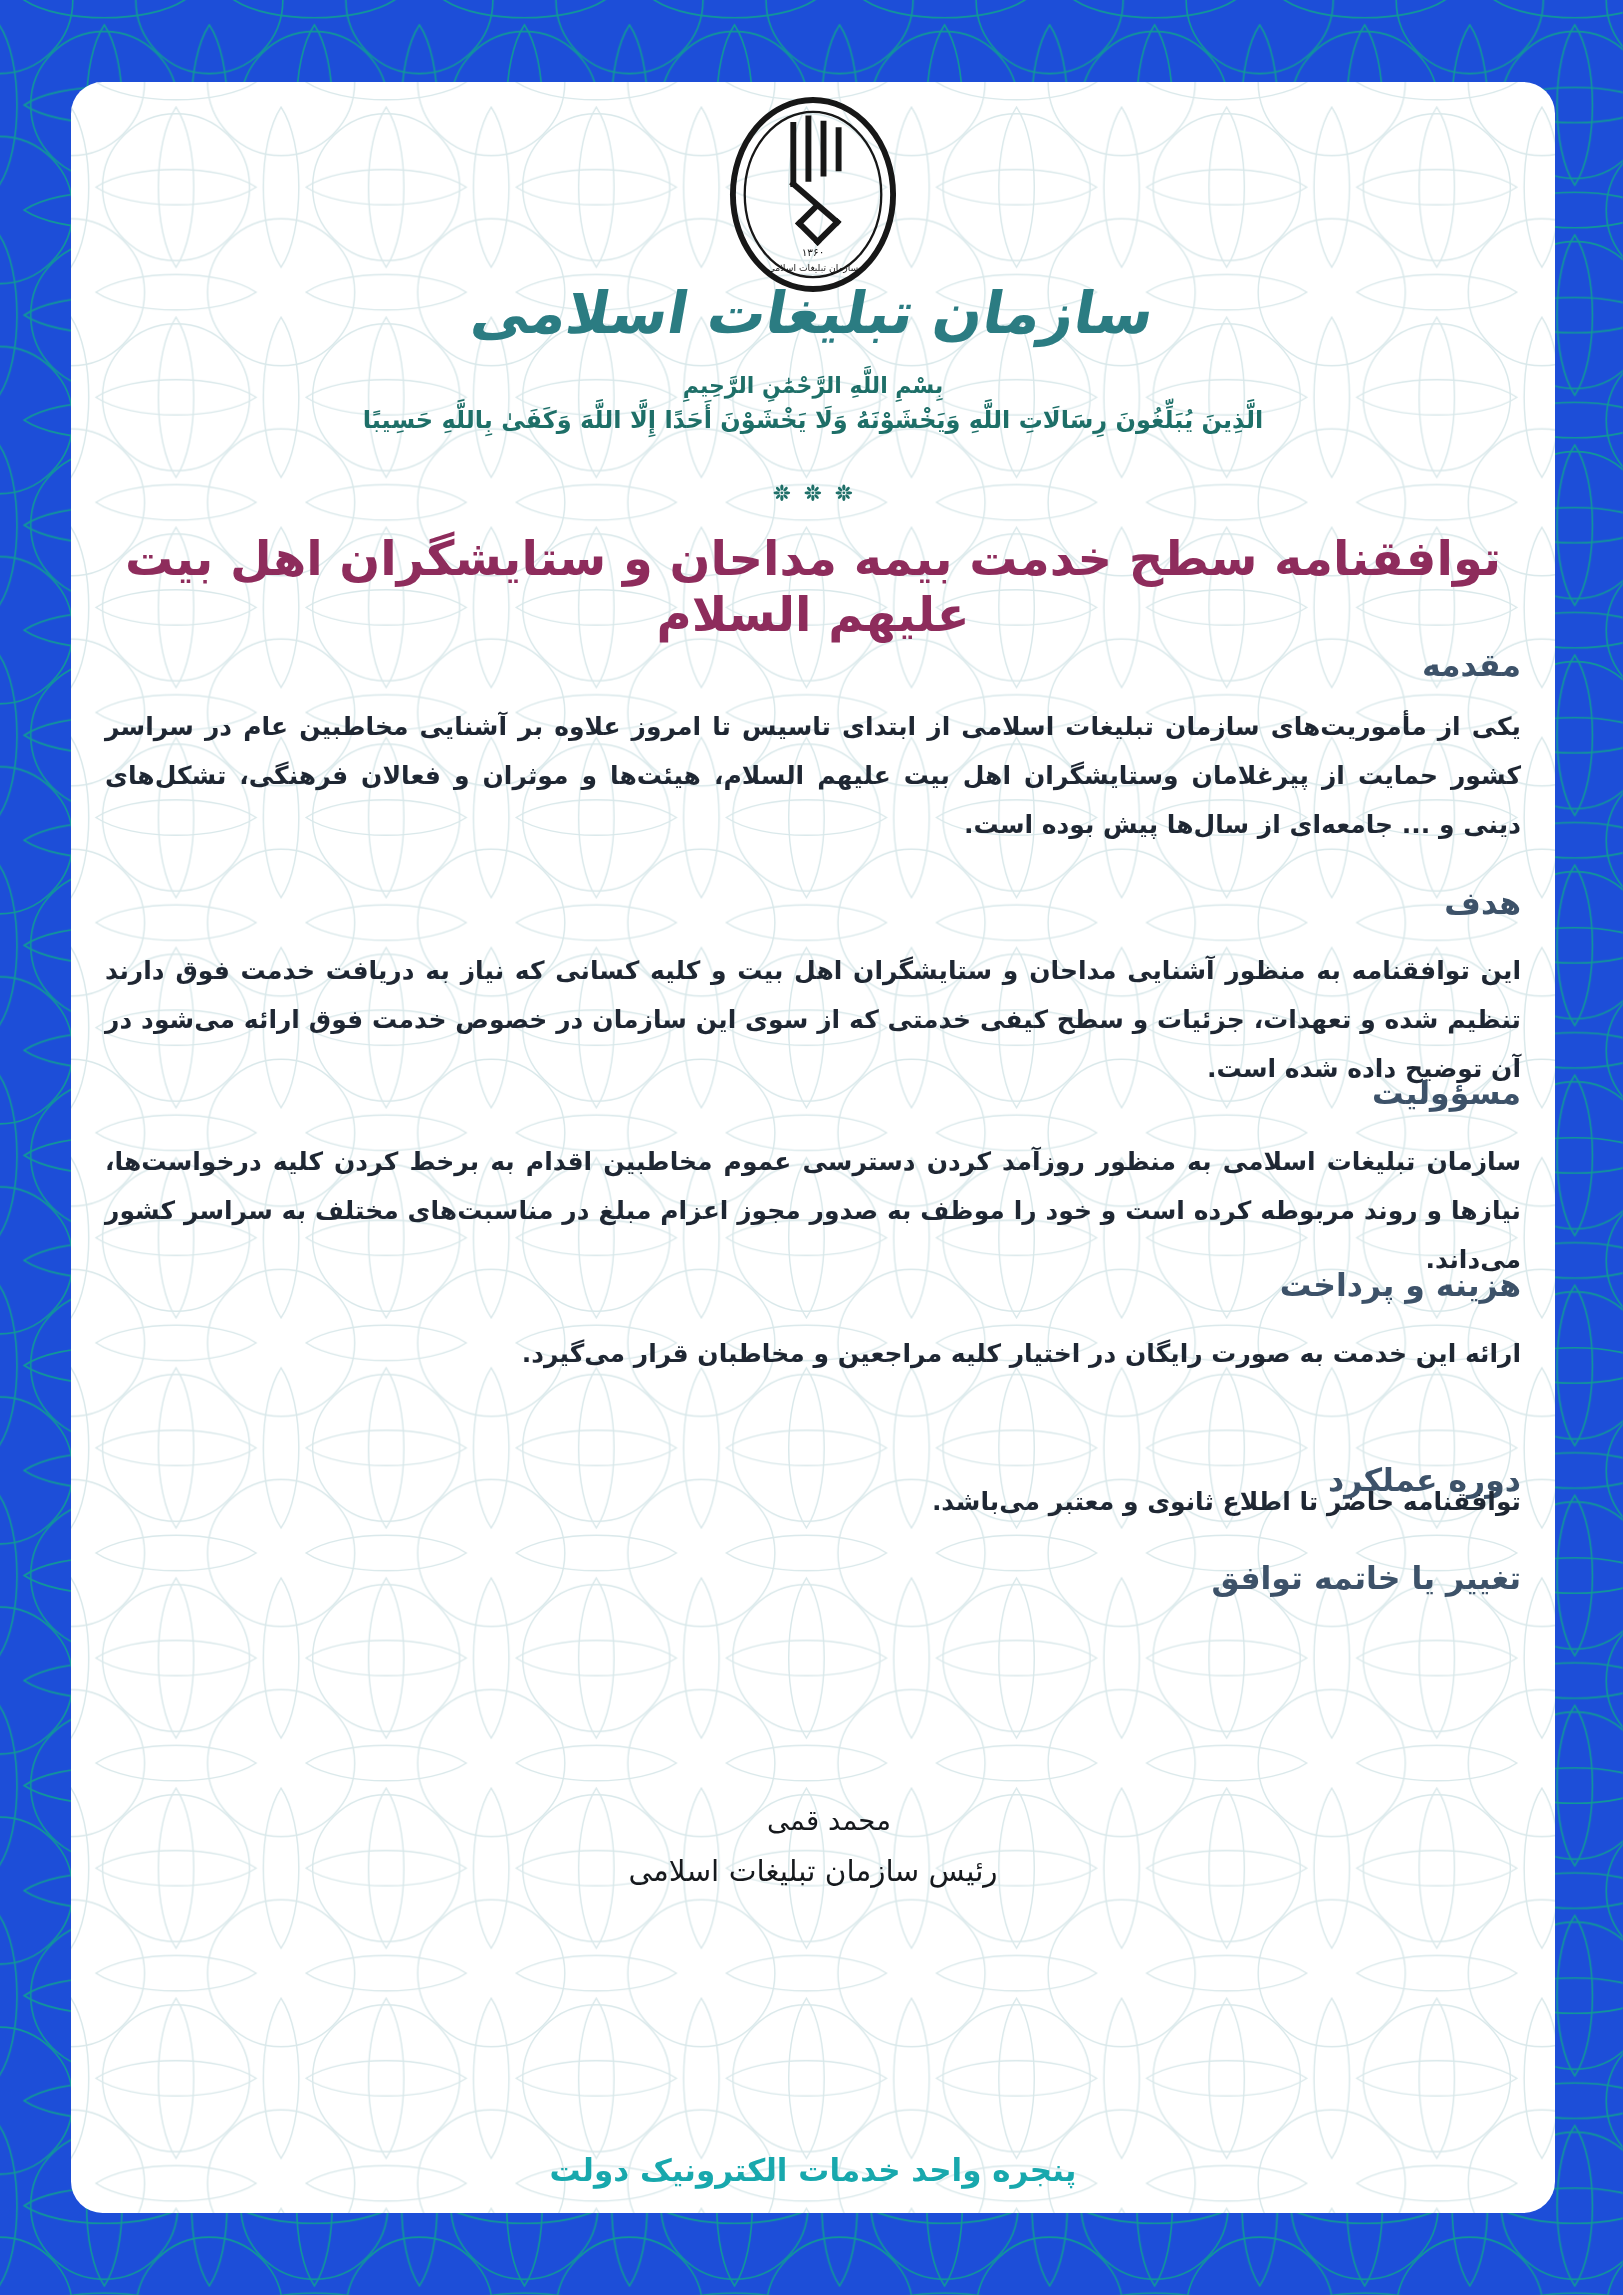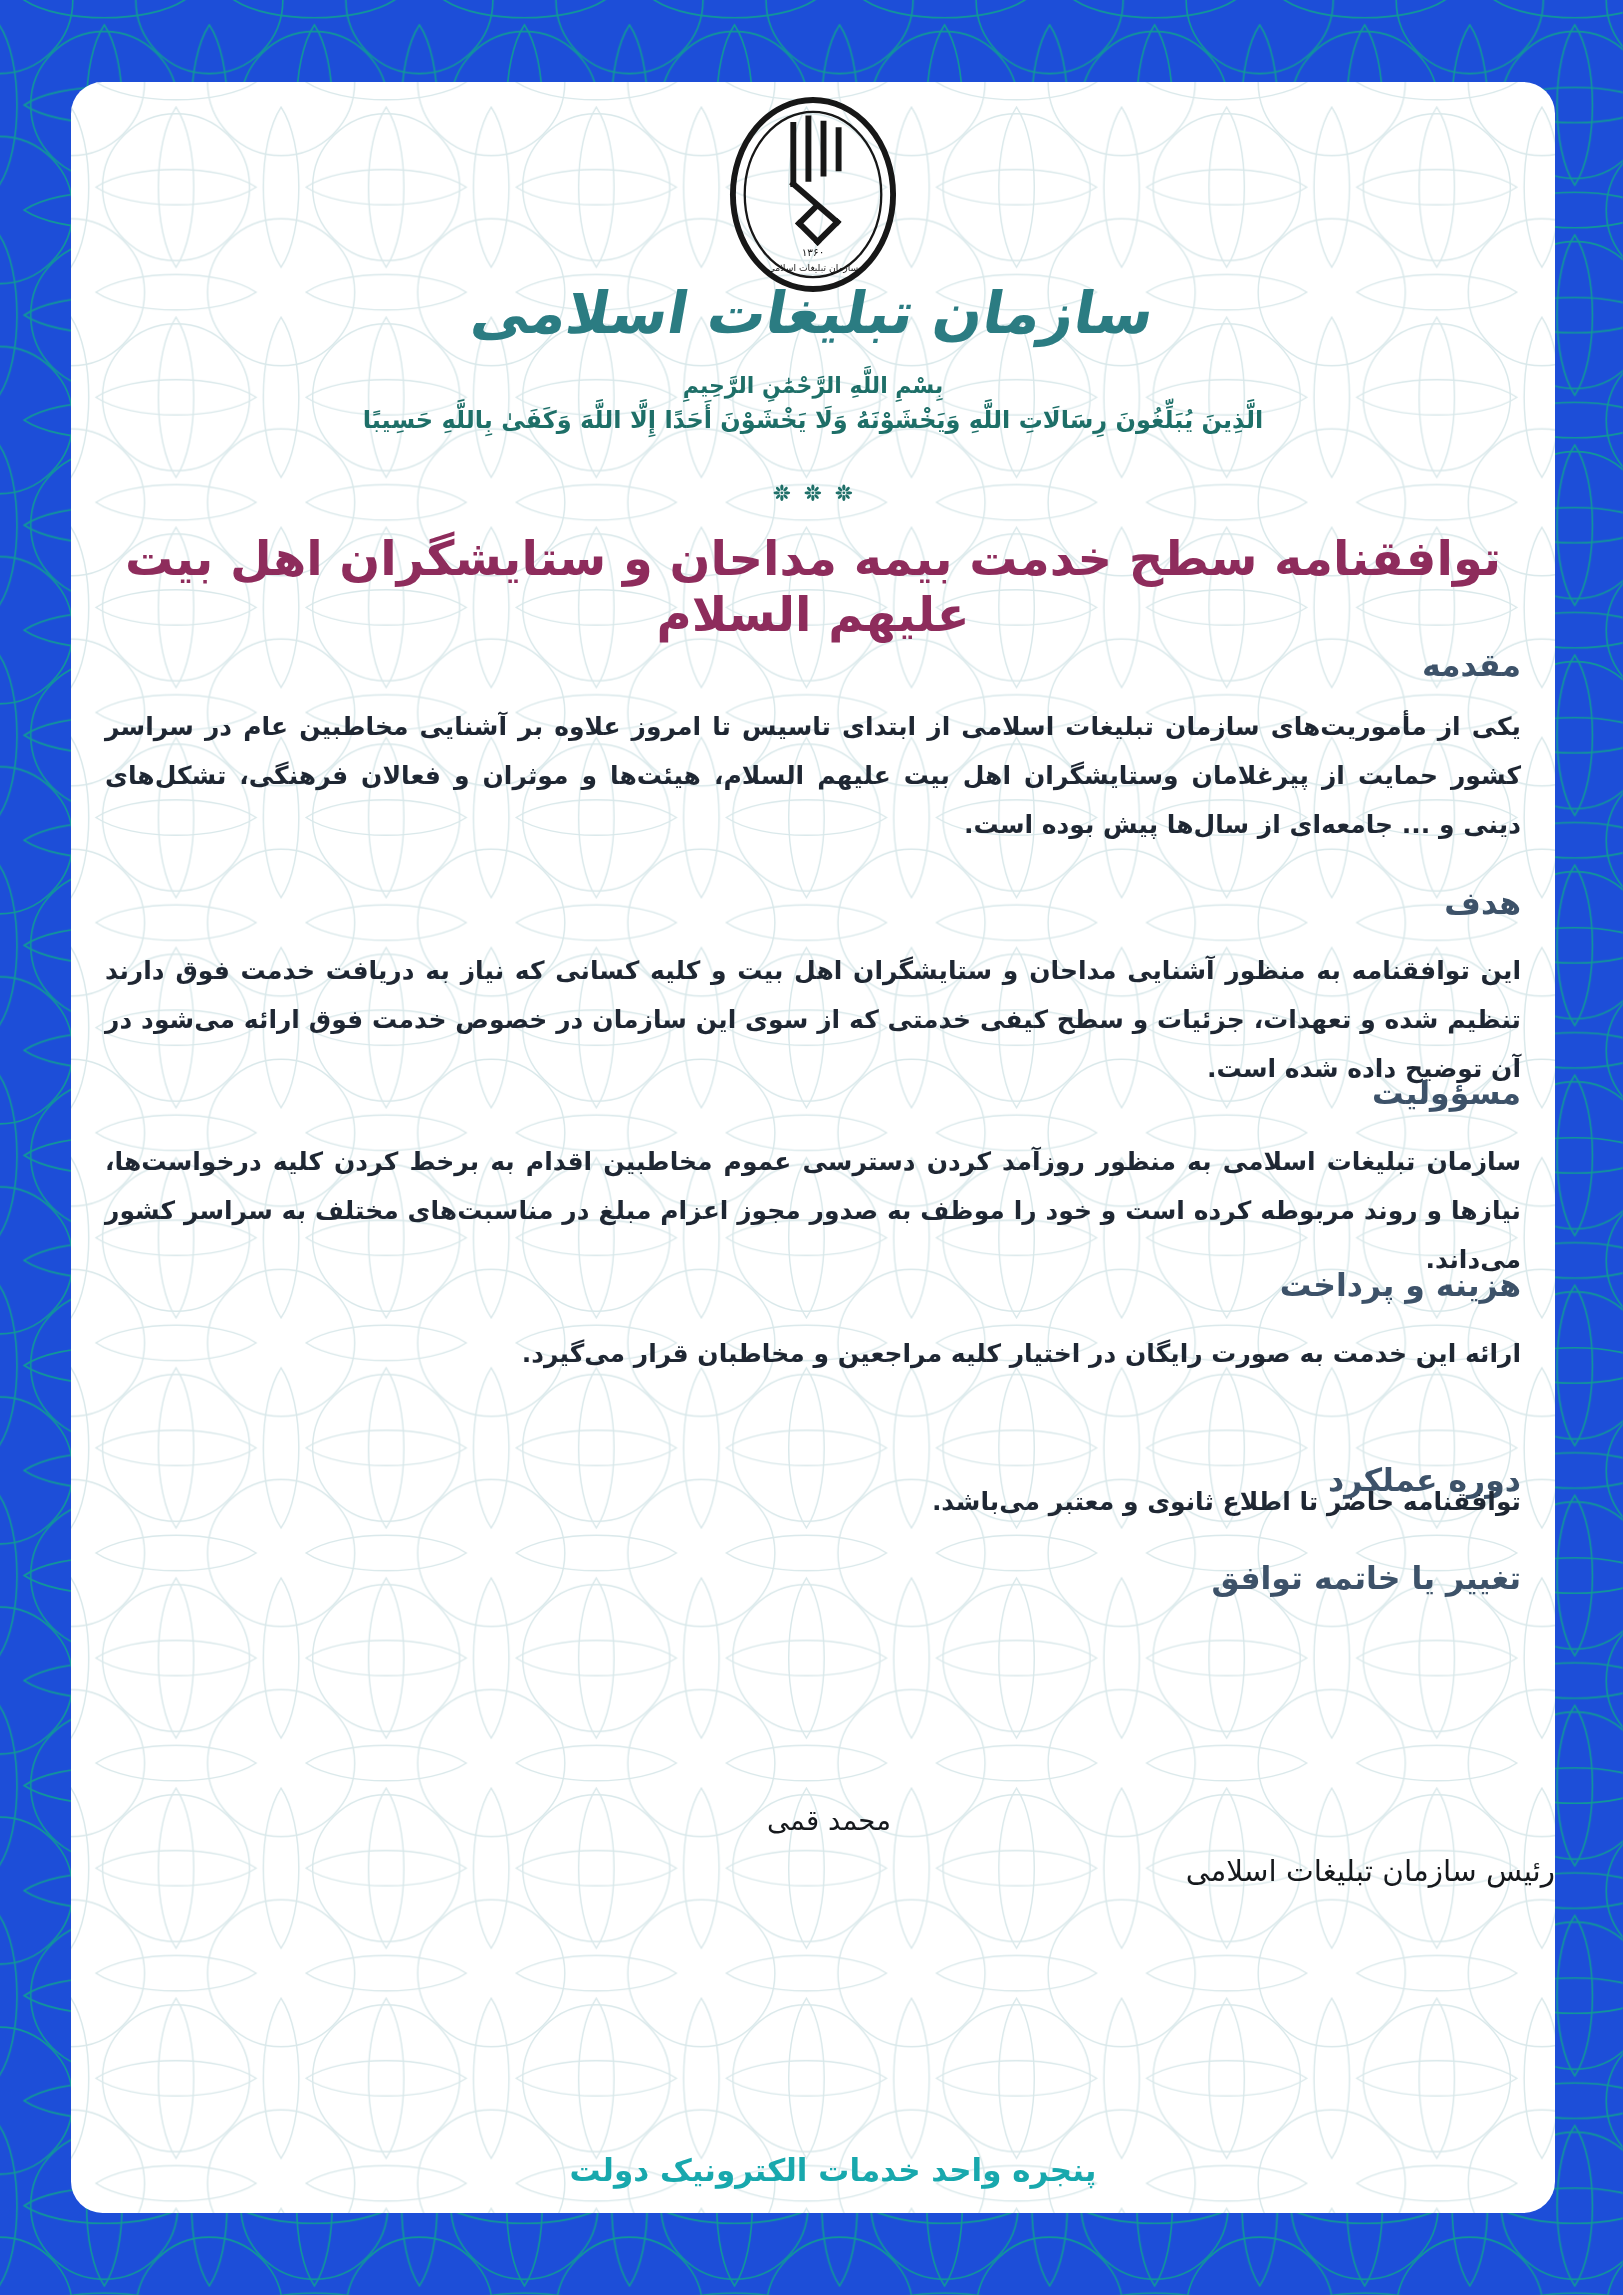--- a/index.html
+++ b/index.html
@@ -63,27 +63,27 @@
     direction:rtl;
   }
   .sig-name{
     position:absolute;top:1722px;left:0;width:100%;
     text-align:center;font-size:27.6px;color:#16191d;
     font-family:"DejaVu Serif","Liberation Serif","DejaVu Sans",serif;
     padding-left:16px;
   }
   .sig-role{
     position:absolute;top:1772px;left:0;width:100%;
-    font-size:29.5px;color:#16191d;
+    text-align:center;font-size:29.5px;color:#16191d;
     font-family:"DejaVu Serif","Liberation Serif","DejaVu Sans",serif;
   }
   .footer-line{
     position:absolute;top:2070px;left:0;width:100%;
     text-align:center;
-    font-size:31px;font-weight:800;color:#18a8ad;padding-left:20px;
+    font-size:31px;font-weight:800;color:#18a8ad;
   }
   .h1{top:565px;} .b1{top:620px;}
   .h2{top:803px;} .b2{top:864px;}
   .h3{top:993px;} .b3{top:1055px;}
   .h4{top:1185px;} .b4{top:1247px;}
   .h5{top:1380px;padding-left:15px;} .b5{top:1395px;}
   .h6{top:1478px;} .b6{top:1540px;}
 </style>
 </head>
 <body>

